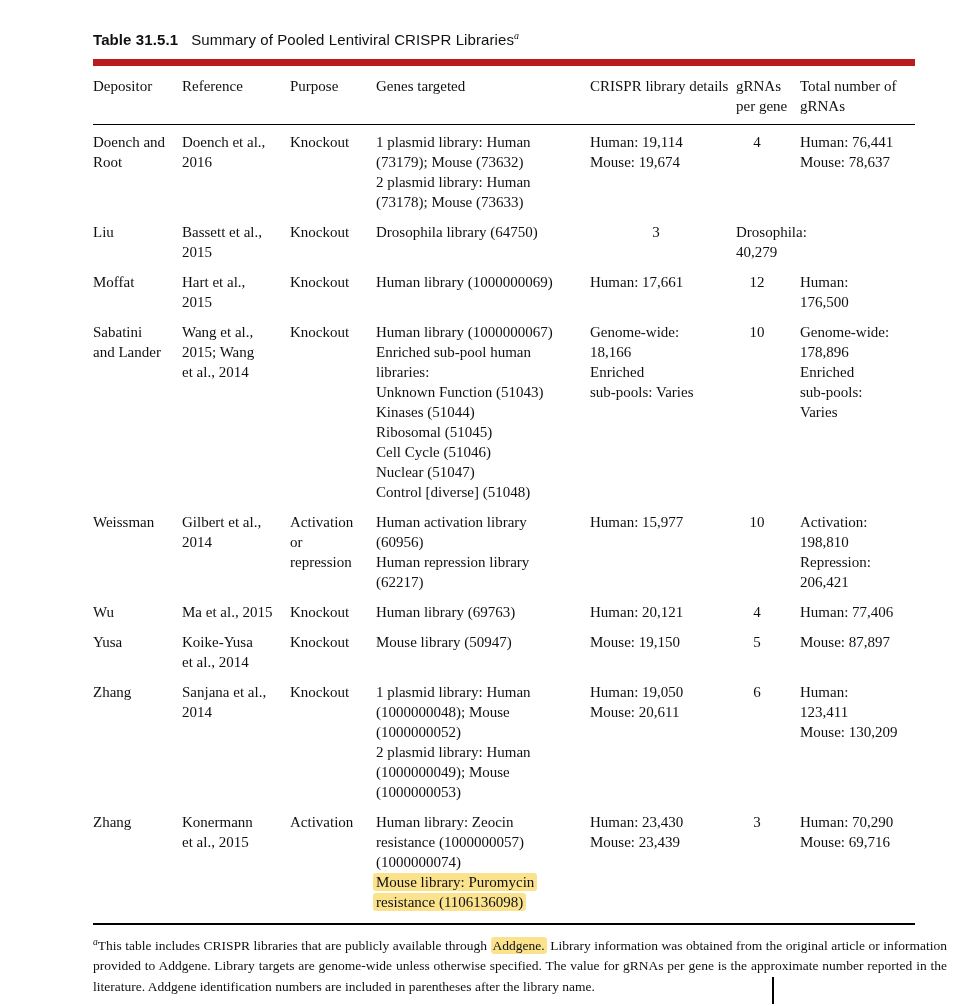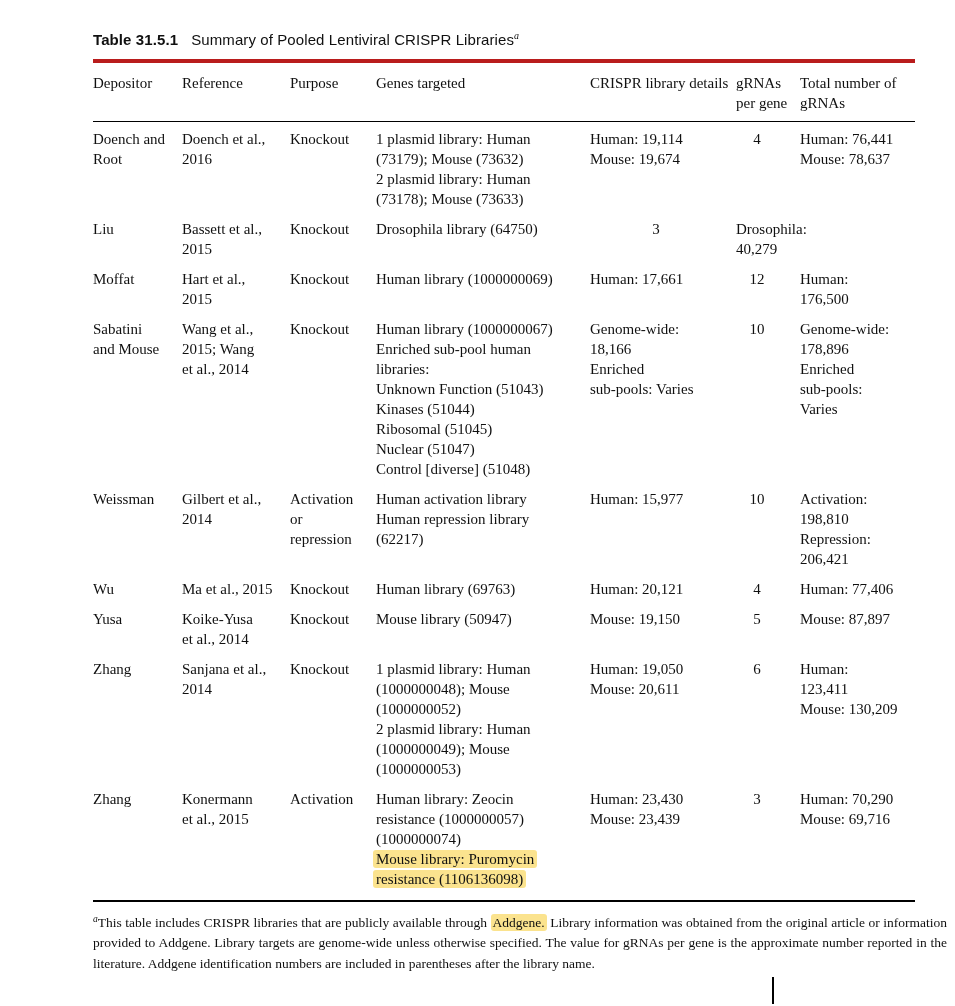--- a/index.html
+++ b/index.html
@@ -15,21 +15,21 @@
   
   .title-row {
     font-family: "Liberation Sans", sans-serif;
     font-size: 15px; line-height: 18px; margin-bottom: 10px;
     letter-spacing: 0.1px;
   }
   .title-label { font-weight: 700; margin-right: 13px; }
   .title-sup { font-family: "Liberation Serif", serif; font-style: italic; font-size: 10px; vertical-align: super; line-height: 0; }
 
   
-  .ctable { width: 822px; border-top: 4px solid #b91c1c; border-bottom: 2px solid #000; font-family: Liberation Serif, serif; }
+  .ctable { width: 822px; border-top: 7px solid #b91c1c; border-bottom: 2px solid #000; font-family: Liberation Serif, serif; }
   .grid-row { display: grid; grid-template-columns: 89px 108px 86px 214px 138px 64px 123px; }
   .header-row { padding: 10px 0 8px 0; border-bottom: 1px solid #000; }
   .tbody { padding: 2px 0 6px 0; }
   .trow { padding: 5px 0; }
   .cell { font-size: 15px; line-height: 20px; padding-right: 6px; }
   .cell > div { white-space: nowrap; }
   .cell.c5 { text-align: left; padding-left: 8px; }
   .cell.c6 { padding-left: 8px; padding-right: 0; }
   .trow .cell.c5 { text-align: center; padding-left: 0; }
   .hl-line {
@@ -160,37 +160,38 @@
             <div>12</div>
           </div>
           <div class="cell c6">
             <div>Human:</div>
             <div>176,500</div>
           </div>
         </div>
         <div class="grid-row trow">
           <div class="cell c0">
             <div>Sabatini</div>
-            <div>and Mouse</div>
+            <div>and Lander</div>
           </div>
           <div class="cell c1">
             <div>Wang et al.,</div>
             <div>2015; Wang</div>
             <div>et al., 2014</div>
           </div>
           <div class="cell c2">
             <div>Knockout</div>
           </div>
           <div class="cell c3">
             <div>Human library (1000000067)</div>
             <div>Enriched sub-pool human</div>
             <div>libraries:</div>
             <div>Unknown Function (51043)</div>
             <div>Kinases (51044)</div>
             <div>Ribosomal (51045)</div>
+            <div>Cell Cycle (51046)</div>
             <div>Nuclear (51047)</div>
             <div>Control [diverse] (51048)</div>
           </div>
           <div class="cell c4">
             <div>Genome-wide:</div>
             <div>18,166</div>
             <div>Enriched</div>
             <div>sub-pools: Varies</div>
           </div>
           <div class="cell c5">
@@ -212,20 +213,21 @@
             <div>Gilbert et al.,</div>
             <div>2014</div>
           </div>
           <div class="cell c2">
             <div>Activation</div>
             <div>or</div>
             <div>repression</div>
           </div>
           <div class="cell c3">
             <div>Human activation library</div>
+            <div>(60956)</div>
             <div>Human repression library</div>
             <div>(62217)</div>
           </div>
           <div class="cell c4">
             <div>Human: 15,977</div>
           </div>
           <div class="cell c5">
             <div>10</div>
           </div>
           <div class="cell c6">

